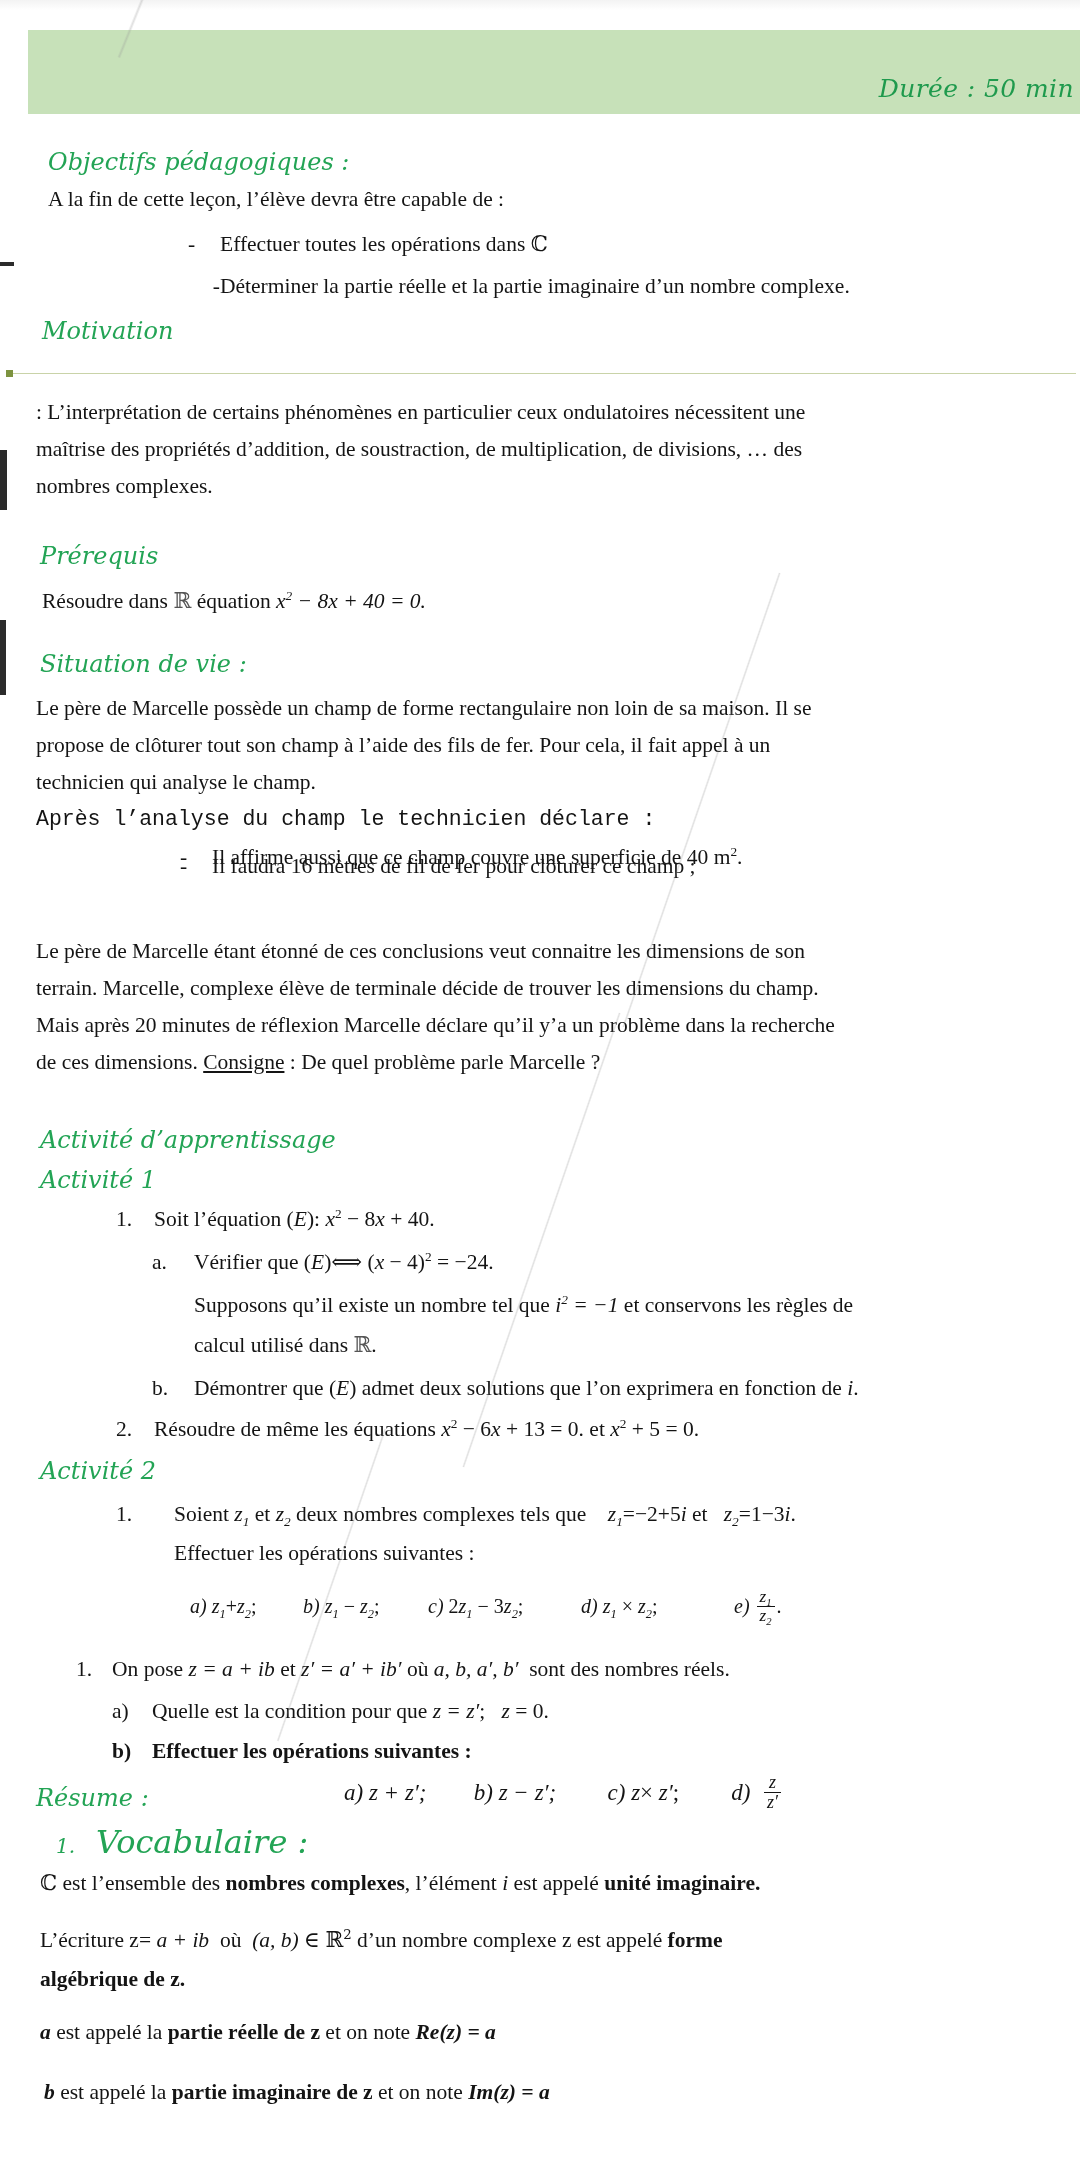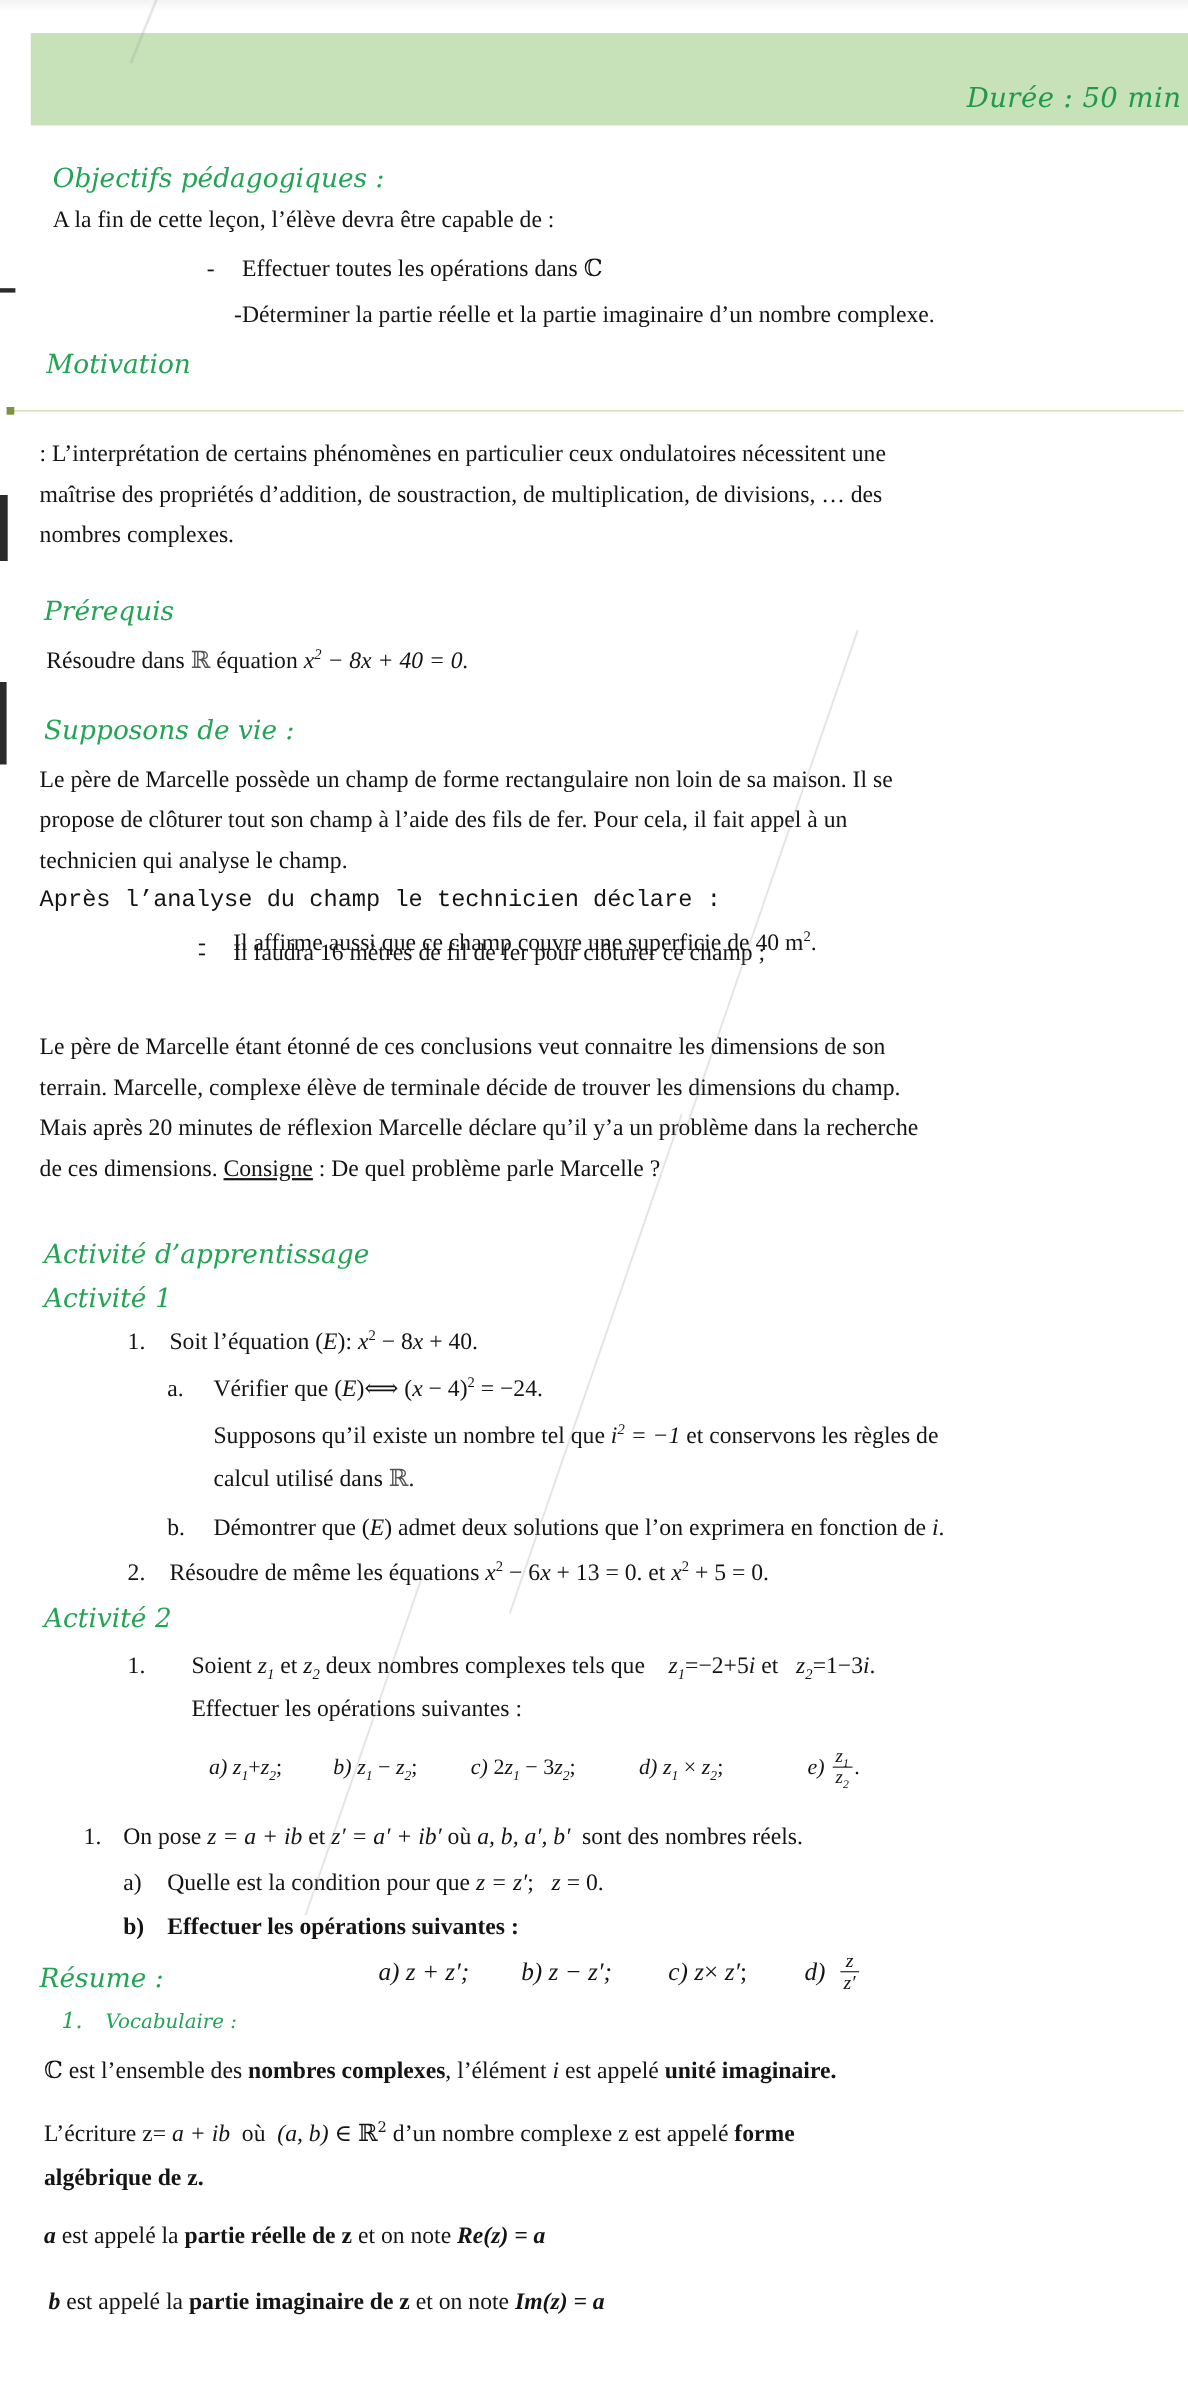--- a/index.html
+++ b/index.html
@@ -165,21 +165,21 @@
 <div class="blk body" style="left:36px; top:398px; width:1000px;">: L’interprétation de certains phénomènes en particulier ceux ondulatoires nécessitent une</div>
 <div class="blk body" style="left:36px; top:435px; width:1000px;">maîtrise des propriétés d’addition, de soustraction, de multiplication, de divisions, … des</div>
 <div class="blk body" style="left:36px; top:472px; width:1000px;">nombres complexes.</div>
 
 <div class="blk hd" style="left:40px; top:540px;">Prérequis</div>
 
 <div class="blk body" style="left:42px; top:586px; white-space:nowrap;">
   <span>Résoudre dans </span><span class="bb" style="color:#555">ℝ</span><span> équation </span><span class="mi"><span class="mi">x</span><sup>2</sup> − 8<span class="mi">x</span> + 40 = 0.</span>
 </div>
 
-<div class="blk hd" style="left:40px; top:648px;">Supposons de vie :</div>
+<div class="blk hd" style="left:40px; top:648px;">Situation de vie :</div>
 
 <div class="blk body" style="left:36px; top:694px; width:1010px;">Le père de Marcelle possède un champ de forme rectangulaire non loin de sa maison. Il se</div>
 <div class="blk body" style="left:36px; top:731px; width:1010px;">propose de clôturer tout son champ à l’aide des fils de fer. Pour cela, il fait appel à un</div>
 <div class="blk body" style="left:36px; top:768px; width:1010px;">technicien qui analyse le champ.</div>
 <div class="blk body" style="left:36px; top:805px; width:1010px;font-family:Liberation Mono, monospace;">Après l’analyse du champ le technicien déclare :</div>
 
 <div class="blk dash-item" style="left:180px; top:852px;">
   <span class="d">-</span><span>Il faudra 16 mètres de fil de fer pour clôturer ce champ ;</span>
 </div>
 <div class="blk dash-item" style="left:180px; top:843px;">
@@ -249,21 +249,21 @@
 <div class="blk body" style="left:306px; top:1775px; white-space:nowrap; font-size:23px;margin-left:38px;">
   <span class="sp" style="width:124px"><span class="mi">a) z + z′;</span></span>
   <span class="sp" style="width:128px"><span class="mi">b) z − z′;</span></span>
   <span class="sp" style="width:118px"><span class="mi">c)</span> <span class="mi">z</span>× <span class="mi">z′</span>;</span>
   <span class="sp"><span class="mi">d)</span> &nbsp;<span class="frac" style="font-size:.78em"><span class="num">z</span><span class="den">z′</span></span></span>
 </div>
 
 <div class="blk hd" style="left:36px; top:1782px;">Résume :</div>
 
 <div class="blk hd" style="left:56px; top:1820px; white-space:nowrap;">
-  <span class="sp" style="width:40px; font-size:20px;">1.</span><span style="font-size:18px">Vocabulaire :</span>
+  <span class="sp" style="width:40px; font-size:20px;">1.</span><span style="font-size:32px">Vocabulaire :</span>
 </div>
 
 <div class="blk body" style="left:40px; top:1868px; white-space:nowrap;">
   <span class="bb">ℂ</span><span> est l’ensemble des </span><span class="mb">nombres complexes</span><span>, l’élément </span><span class="mi">i</span><span> est appelé </span><span class="mb">unité imaginaire.</span>
 </div>
 
 <div class="blk body" style="left:40px; top:1925px; white-space:nowrap;">
   <span>L’écriture z= </span><span class="mi">a + ib</span><span>&nbsp; où &nbsp;</span><span class="mi">(a, b)</span><span> ∈ </span><span class="bb">ℝ<sup>2</sup></span><span> d’un nombre complexe z est appelé </span><span class="mb">forme</span>
 </div>
 <div class="blk body mb" style="left:40px; top:1965px;">algébrique de z.</div>

